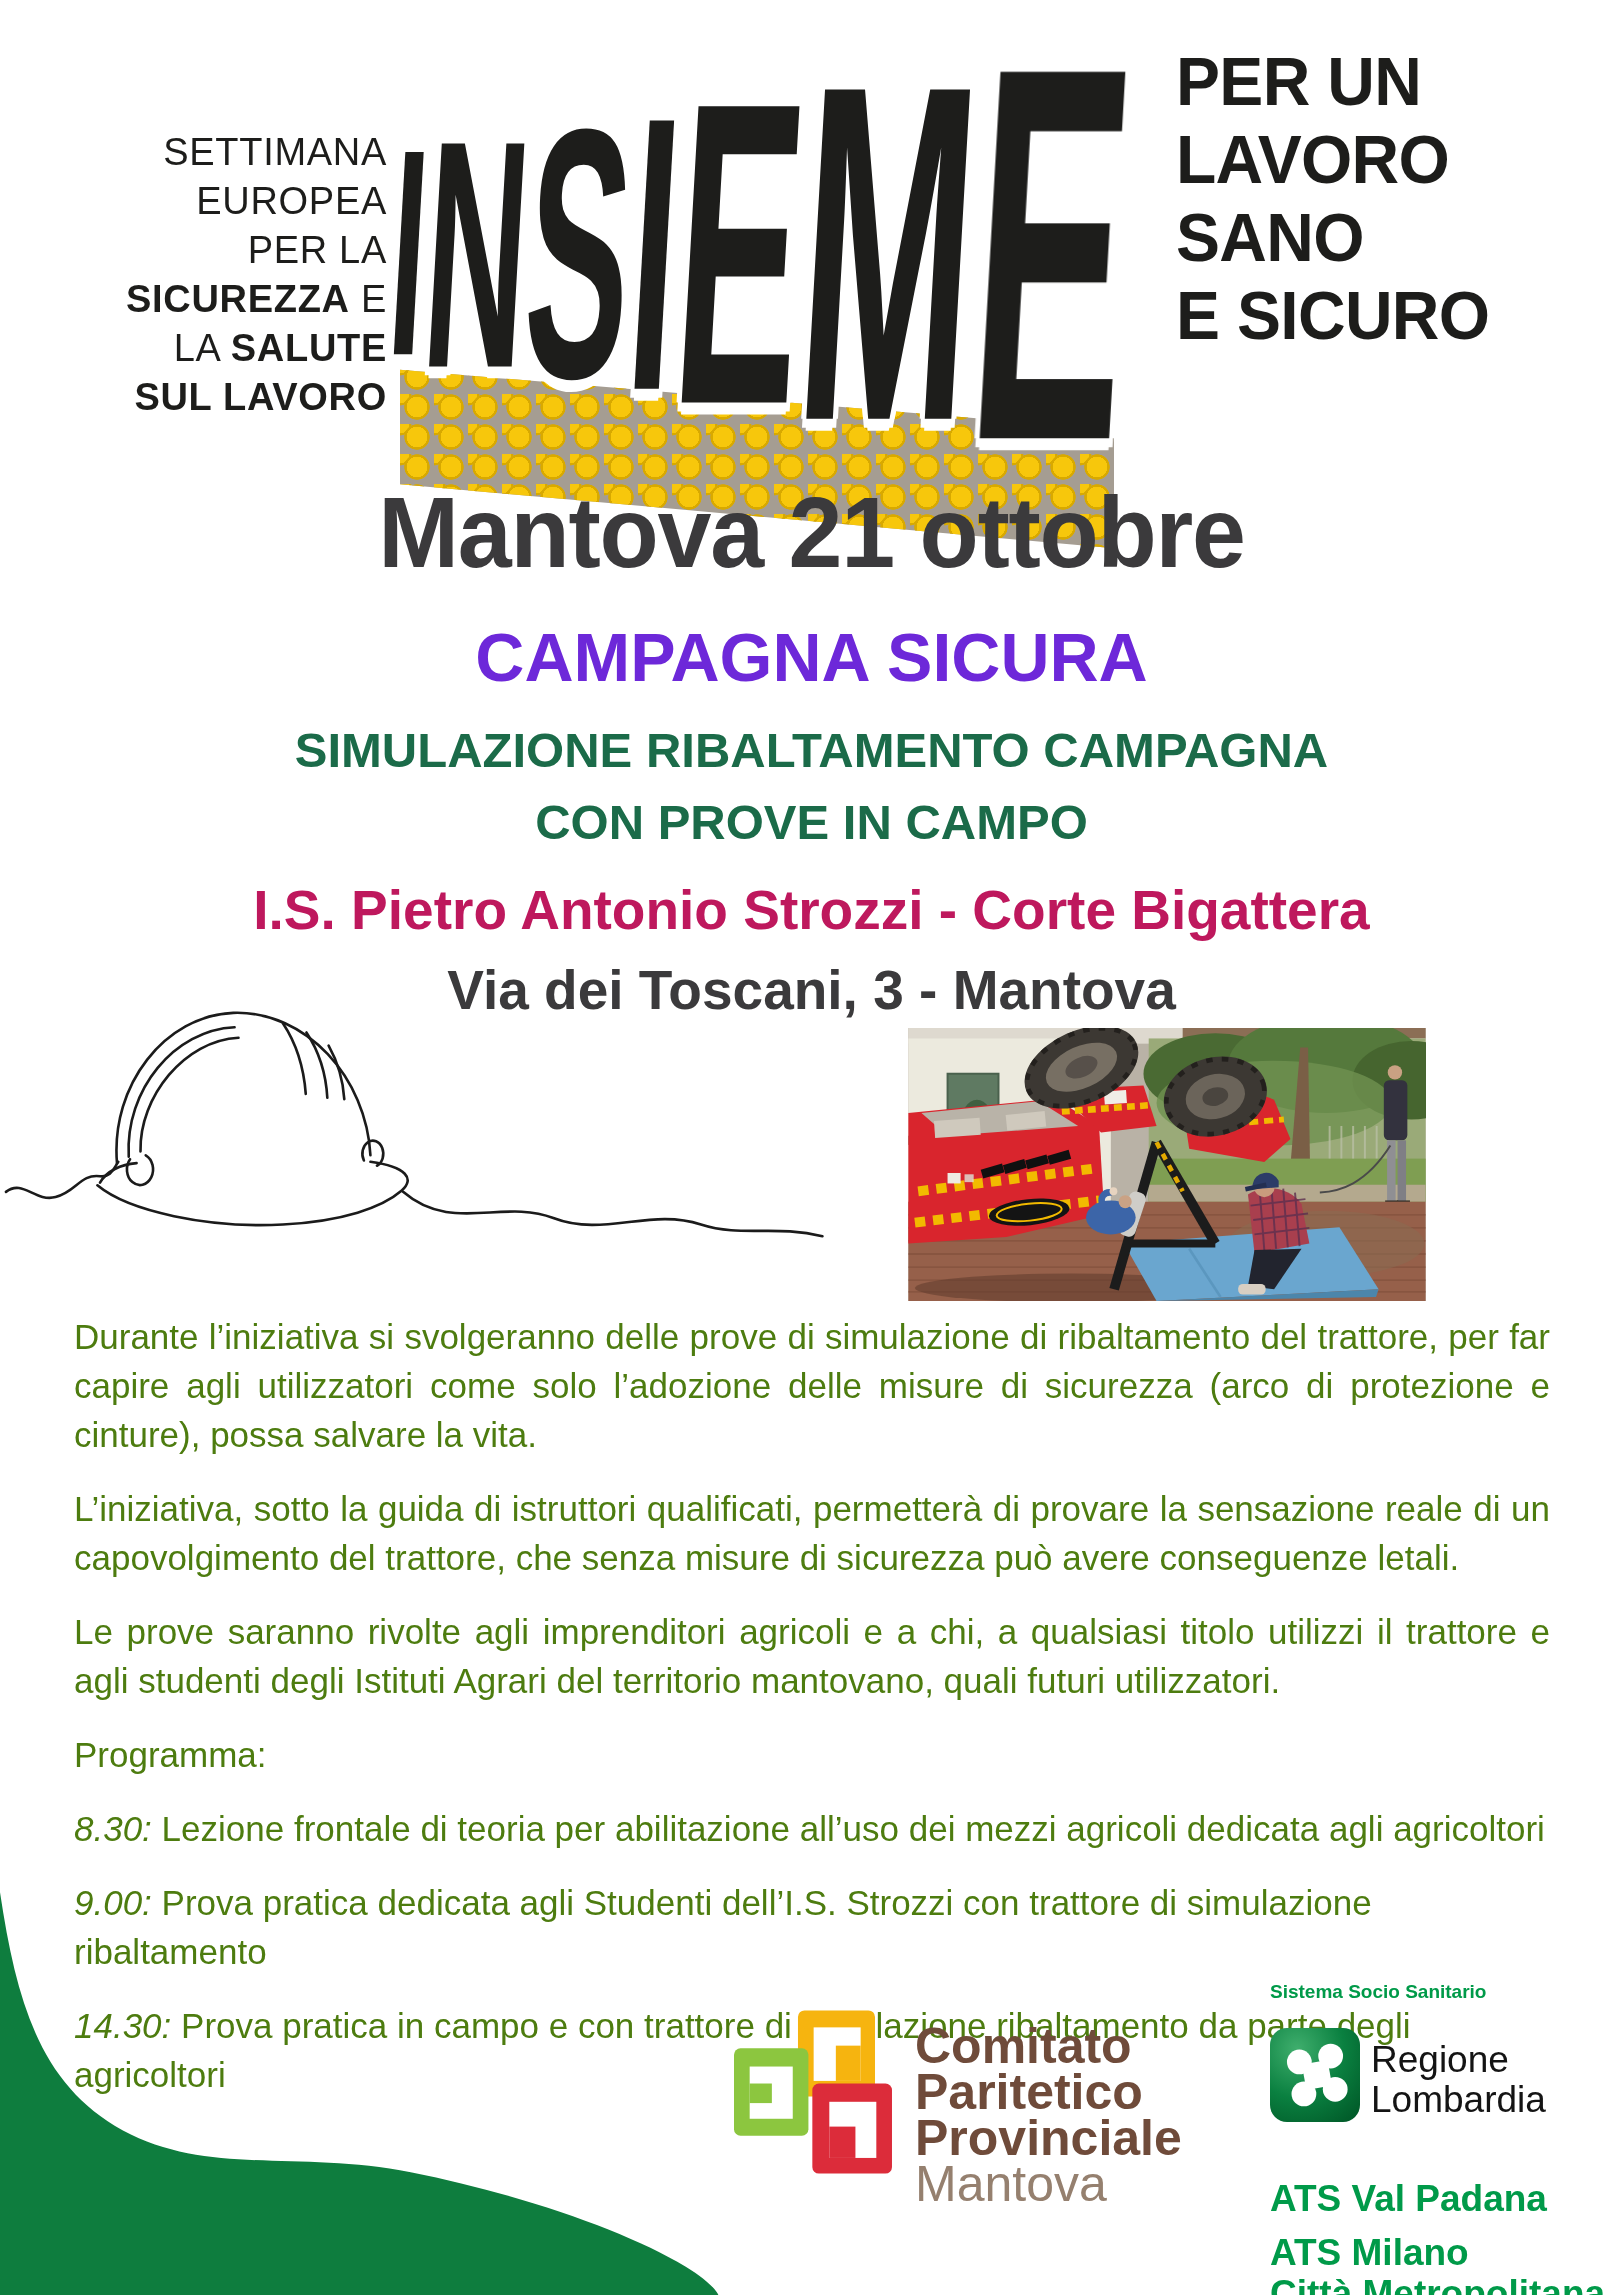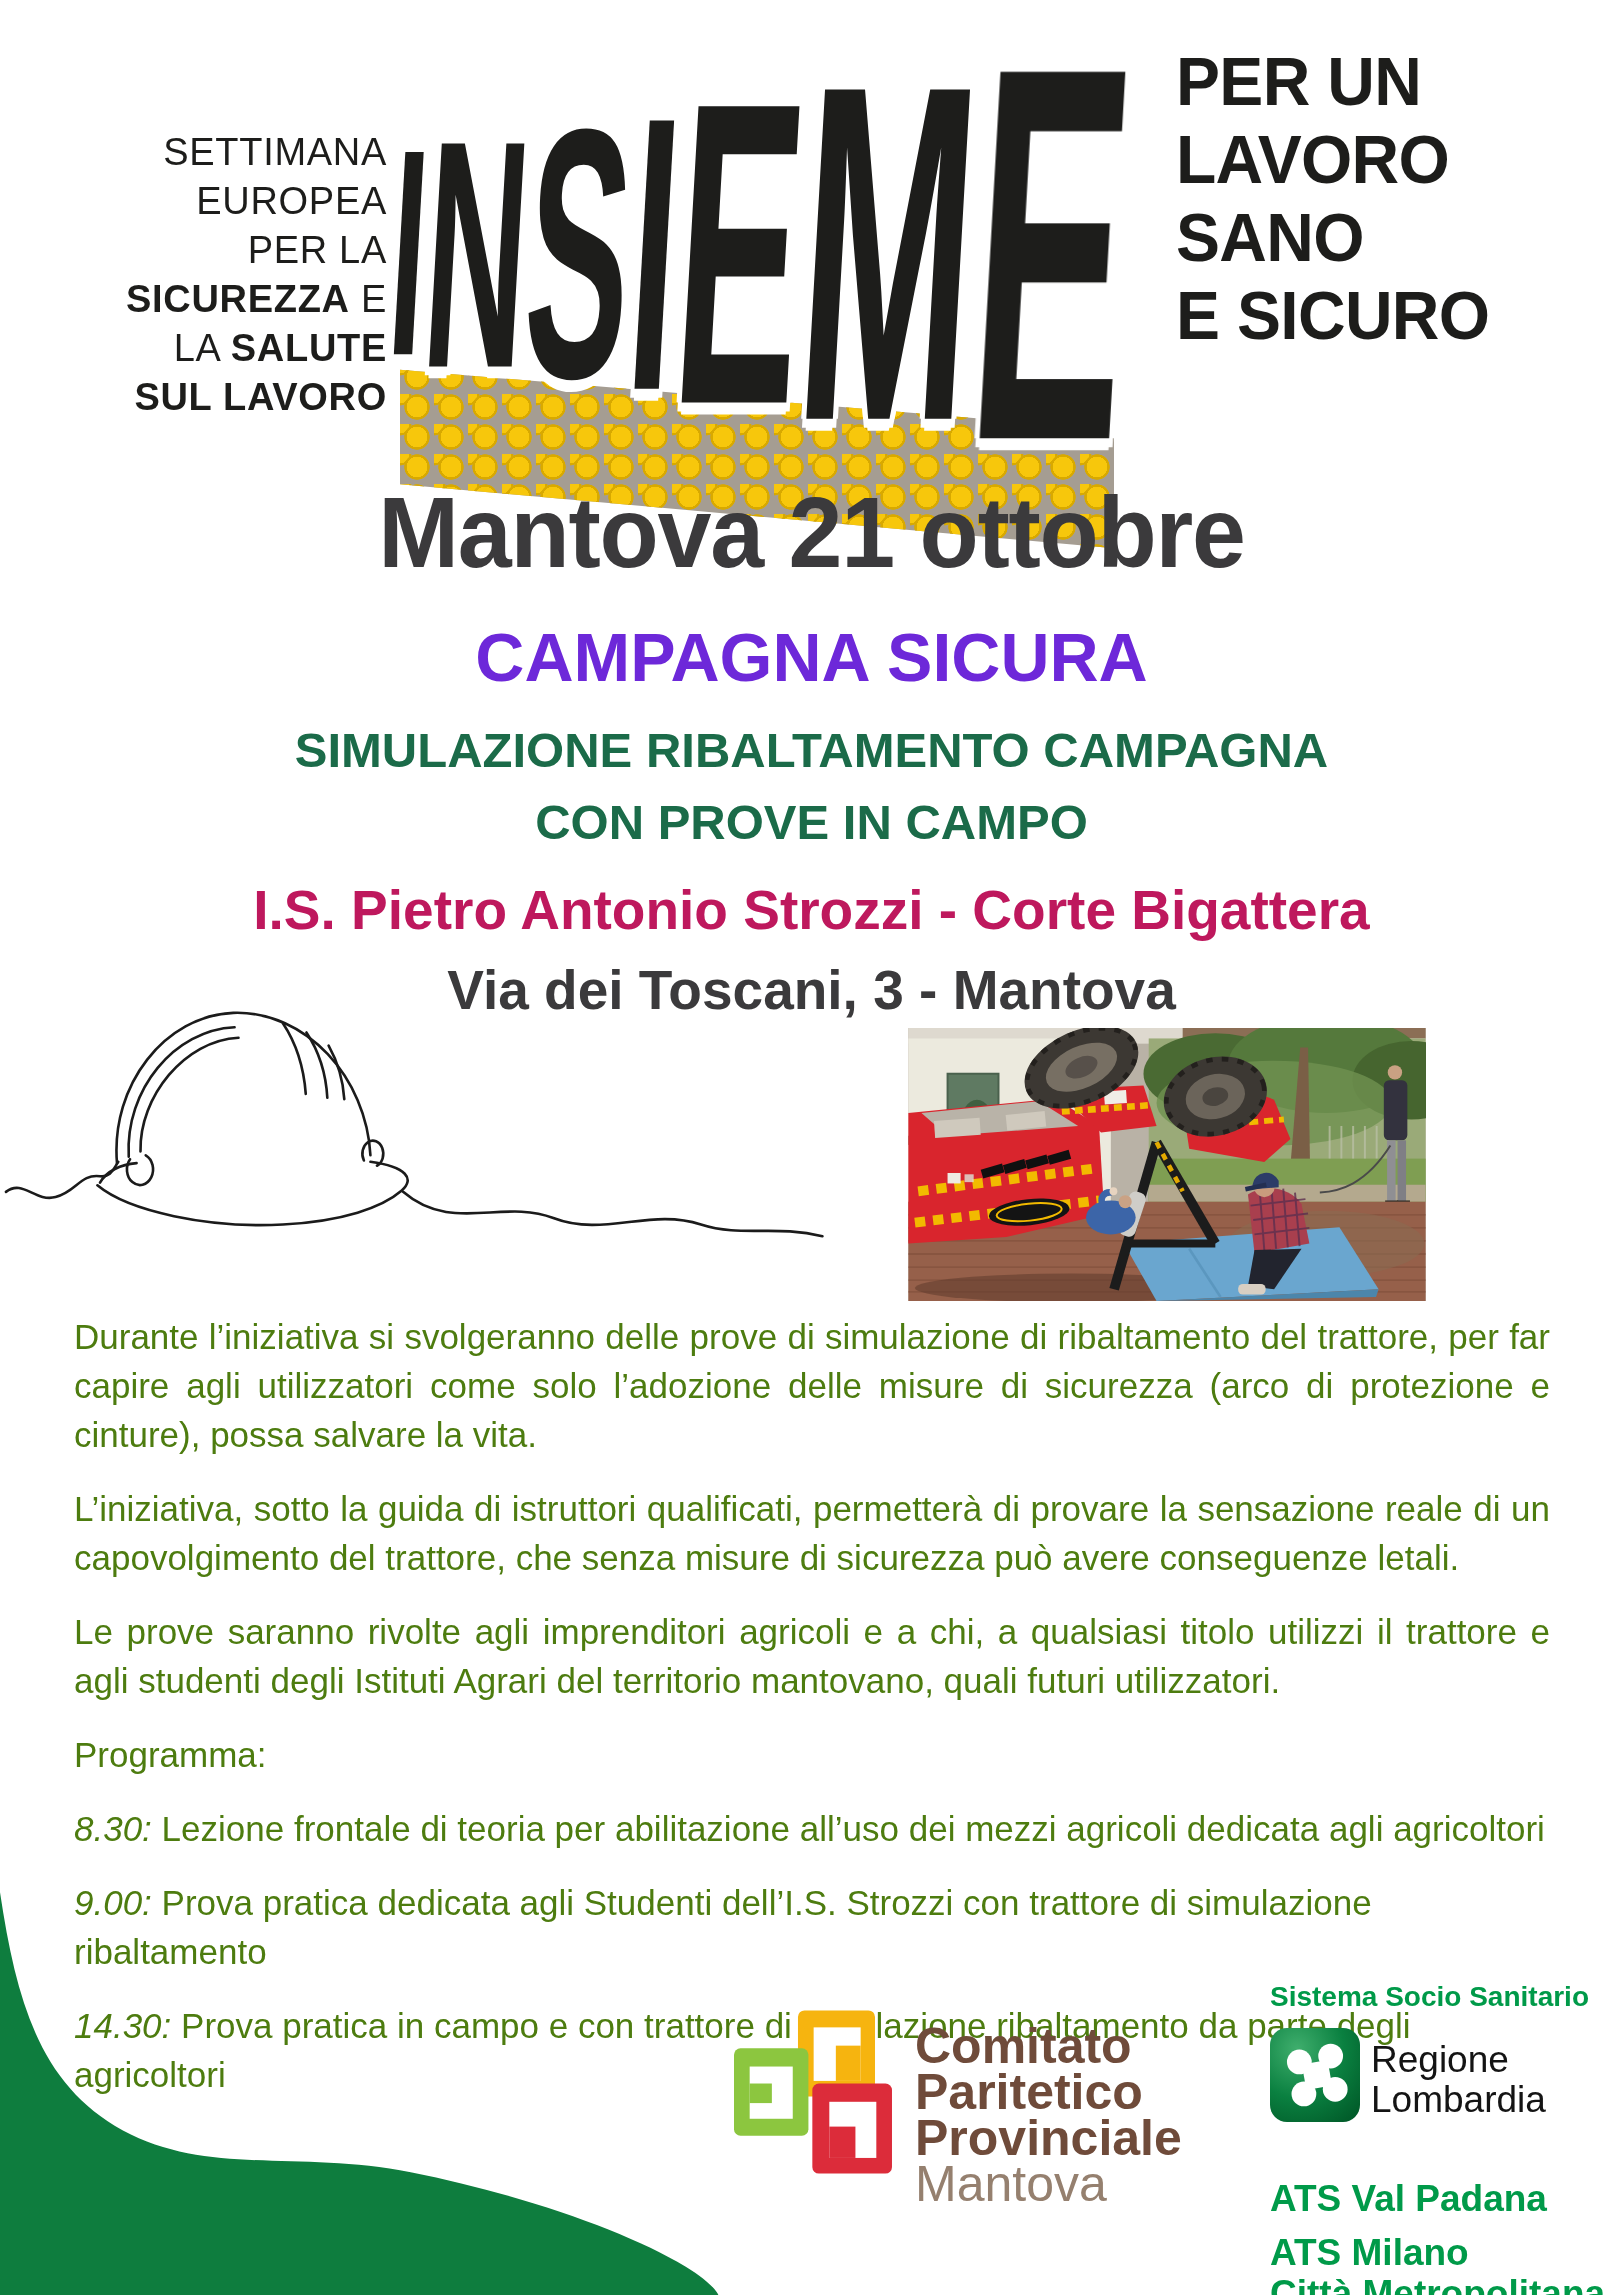--- a/index.html
+++ b/index.html
@@ -78,21 +78,21 @@
   .blob-svg{position:absolute;left:0;top:1870px;width:824px;height:426px;}
 
   
   .comitato-svg{position:absolute;left:734px;top:2010px;width:173px;height:164px;}
   .comitato-text{
     position:absolute;left:915px;top:2023px;font-size:50px;line-height:46px;
     font-weight:700;color:#6f4b3a;
   }
   .comitato-city{font-weight:400;color:#95806f;}
 
-  .ssr{position:absolute;left:1270px;top:1981px;font-size:28px;font-weight:700;color:#009a49;}
+  .ssr{position:absolute;left:1270px;top:1981px;font-size:19px;font-weight:700;color:#009a49;}
   .rl-logo{position:absolute;left:1270px;top:2028px;width:90px;height:94px;}
   .rl-text{position:absolute;left:1371px;top:2040px;font-size:37px;line-height:40px;color:#141414;font-weight:400;}
   .ats{position:absolute;left:1270px;top:2138px;font-size:37px;line-height:41px;font-weight:700;color:#009a49;}
   .ats .gap{margin-bottom:13px;margin-top:40px;}
 </style>
 </head>
 <body>
 
 <div class="sheet">
 

